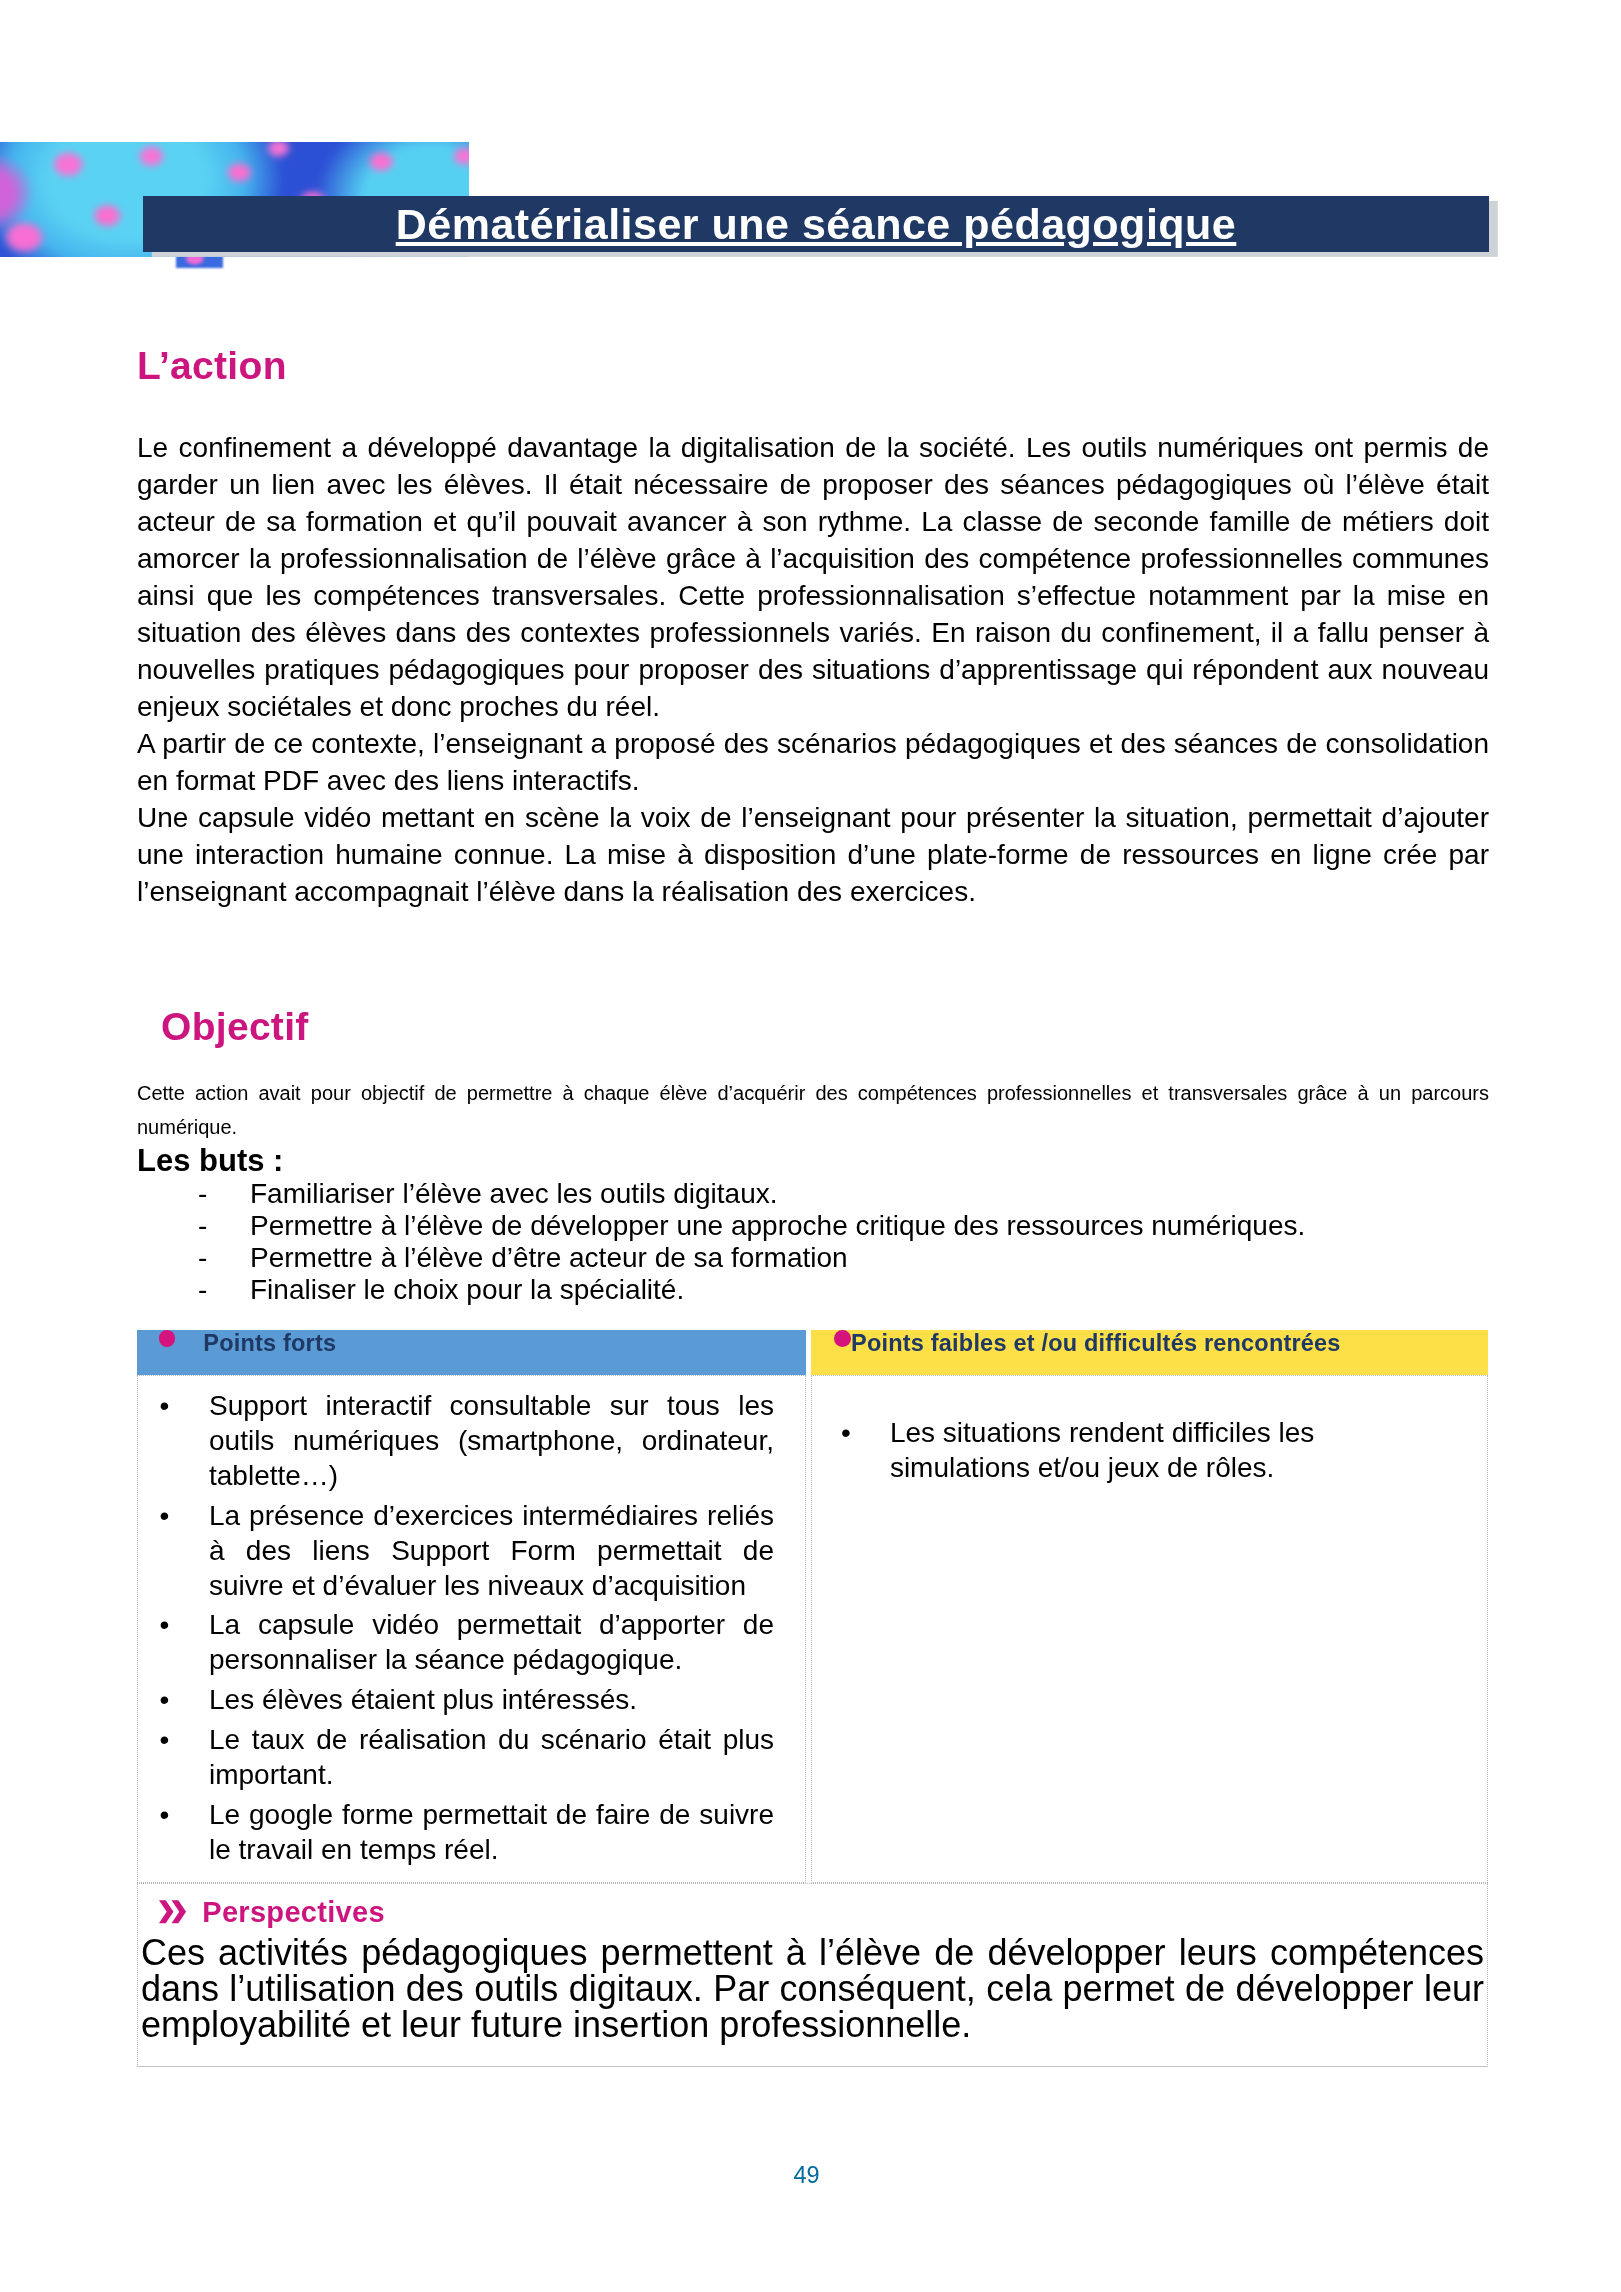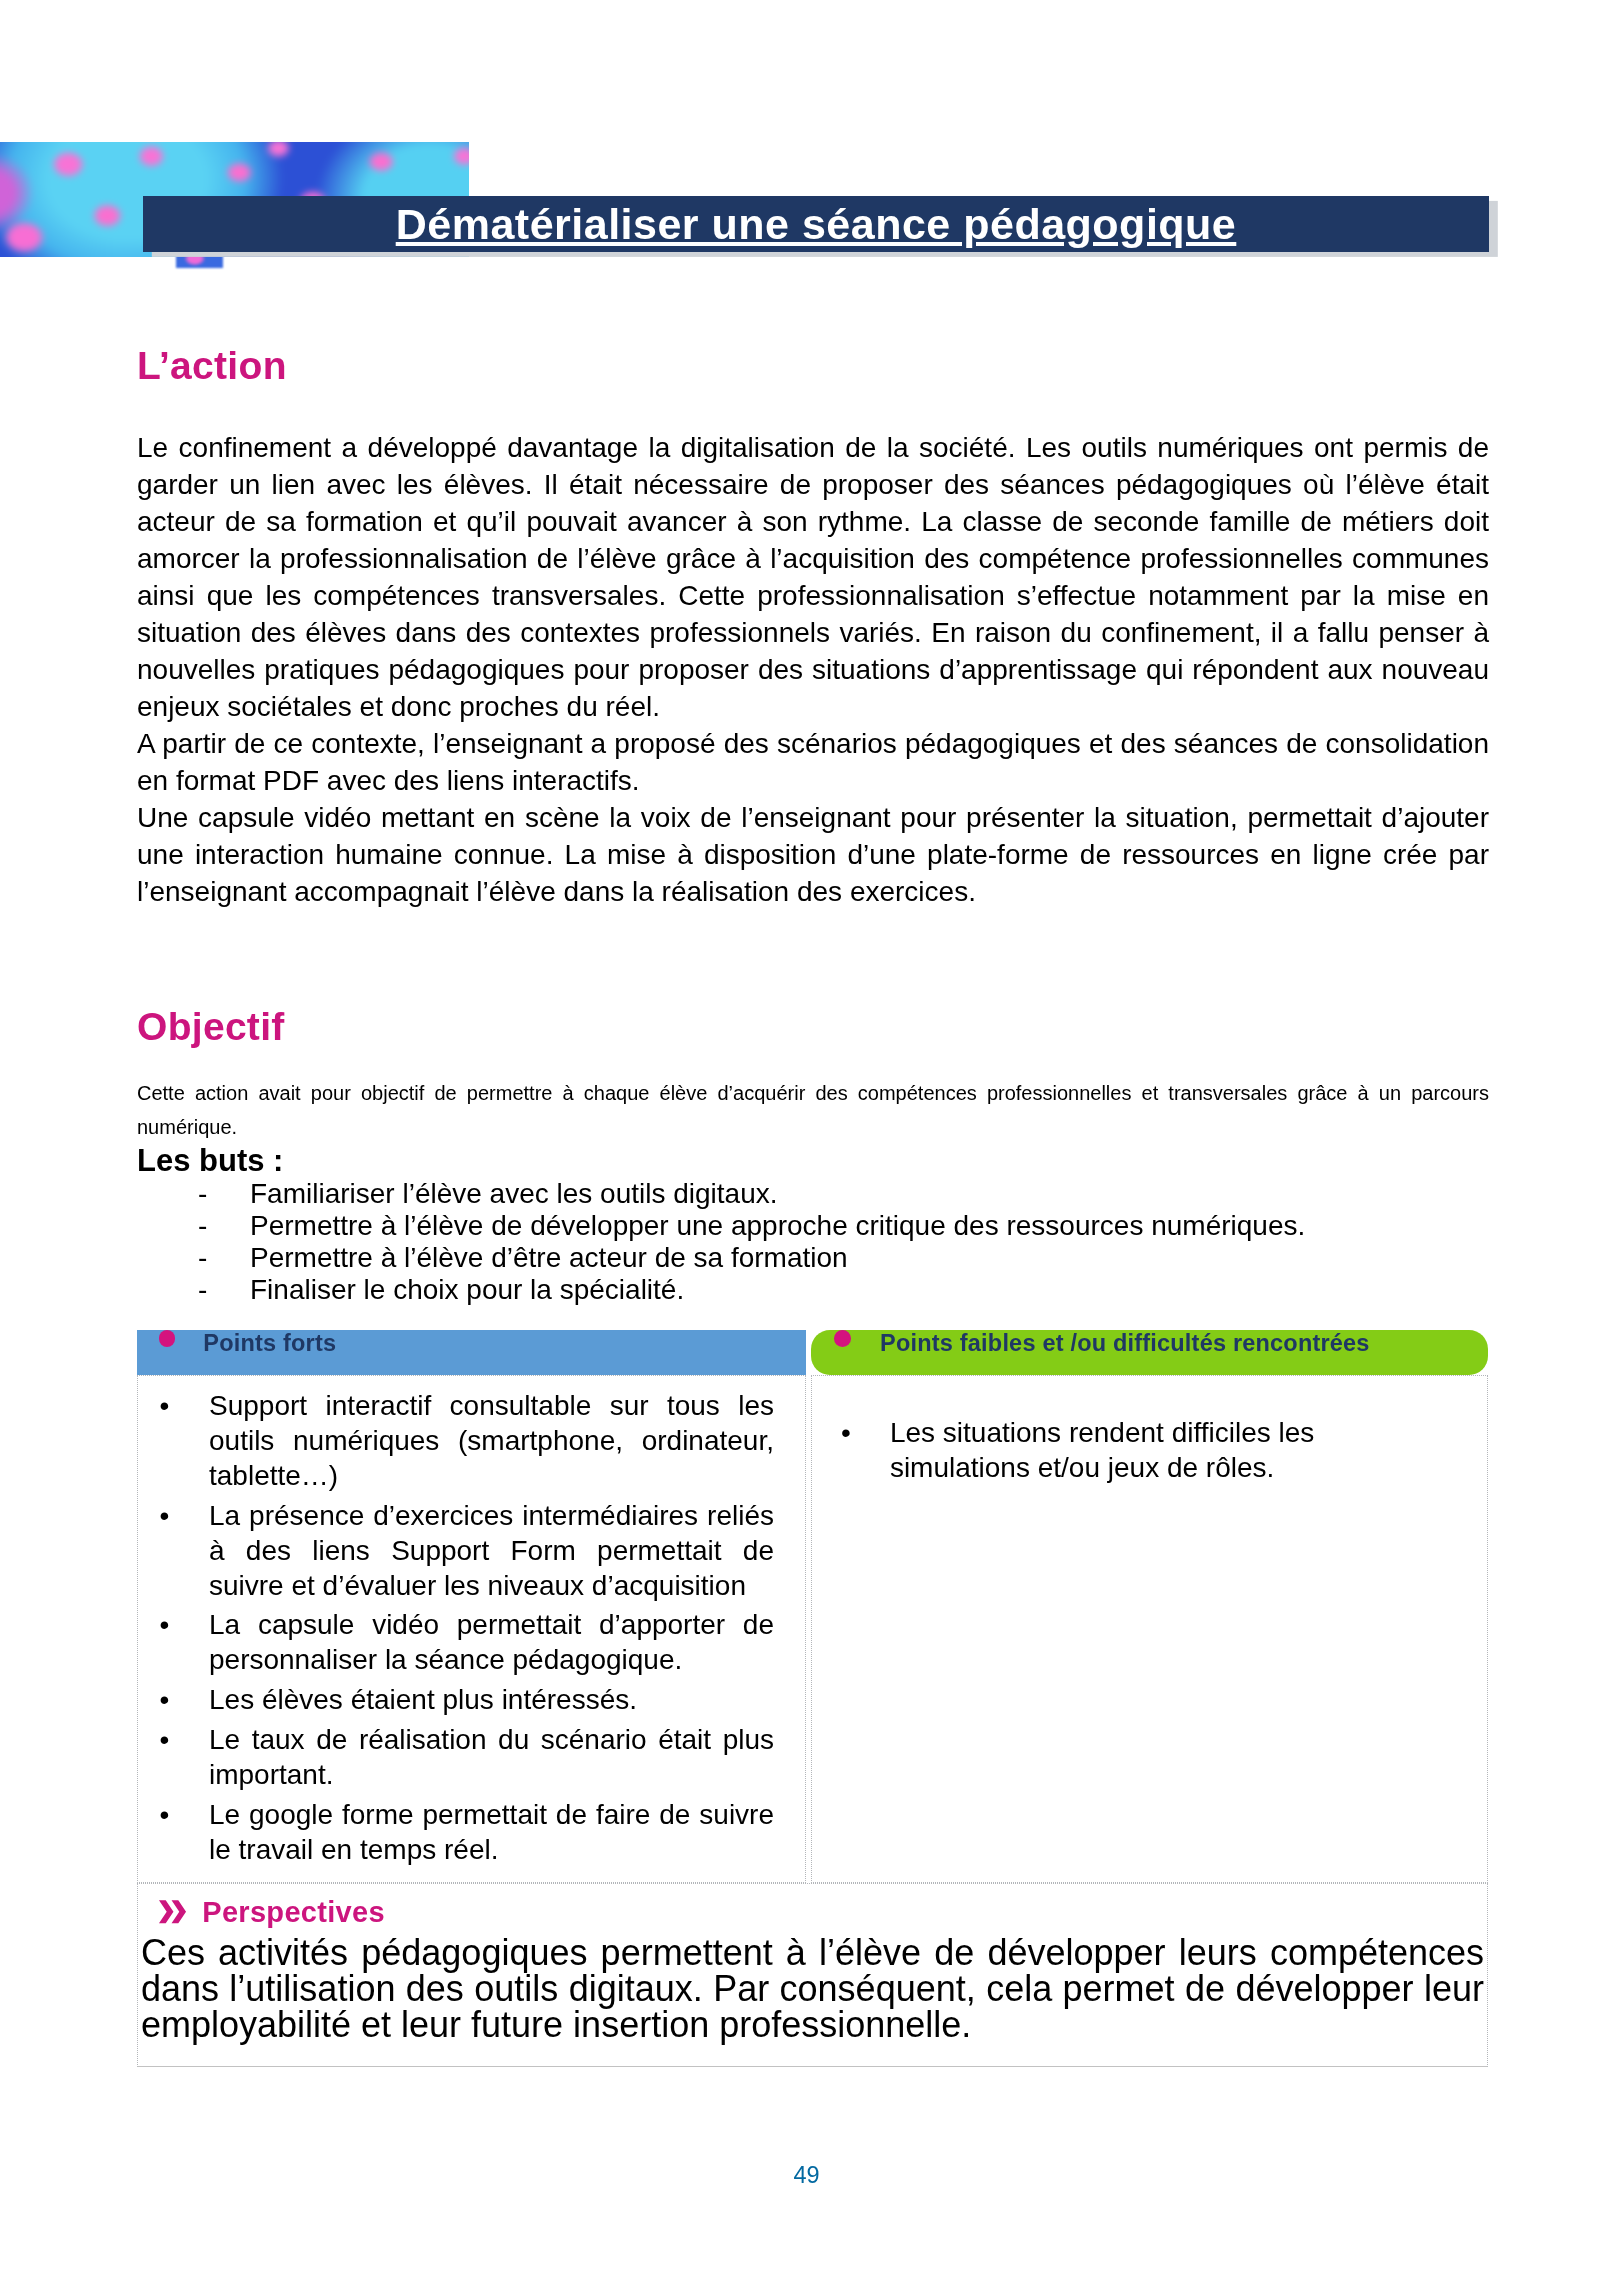--- a/index.html
+++ b/index.html
@@ -39,37 +39,37 @@
     background:#1f3864;color:#fff;display:flex;align-items:center;justify-content:center;
     font-size:43px;font-weight:bold;letter-spacing:0.5px;
     box-shadow:8.8px 4.9px 0 #cfd3d8;
     text-decoration:underline;
   }
   
   main{padding:343px 132px 0 137px;}
   h1.sec{
     margin:0;font-size:39px;line-height:45px;font-weight:bold;color:#cc157e;letter-spacing:0.3px;
   }
-  h1.obj{margin-top:94px;}
+  h1.obj{margin-top:94px;margin-left:24px;}
   .para-group{margin-top:41px;}
   .para-group p{margin:0;font-size:28px;line-height:37px;text-align:justify;}
   .obj-intro{margin:27.4px 0 0 0;font-size:20px;line-height:34px;text-align:justify;}
   .buts-label{font-size:31px;line-height:34px;font-weight:bold;}
   ul.buts{list-style:none;margin:0;padding:0 0 0 61px;}
   ul.buts li{display:flex;font-size:28px;line-height:32px;}
   ul.buts .mk{flex:0 0 52px;}
   
   .pf-table{
     margin-top:23.5px;display:grid;grid-template-columns:669px 677px;column-gap:4.9px;
     grid-template-rows:45px auto auto;
   }
   .cell-h{display:flex;font-size:23.5px;font-weight:bold;color:#1f3864;letter-spacing:0.2px;}
   .cell-h .dot{width:16.7px;height:16.7px;border-radius:50%;background:#d4137e;flex:0 0 16.7px;}
   .h-left{background:#5b9bd5;padding-left:21.6px;gap:28px;}
-  .h-right{background:#84cc16;padding-left:23.5px;gap:29px;border-radius:19px;}
+  .h-right{background:#fde047;padding-left:23.5px;}
   .cell-b{border:1px dotted #b3b6ba;}
   .b-left{padding:11.8px 31px 9.8px 0;}
   .b-right{padding:39px 39px 9.8px 0;}
   .cell-b ul{list-style:none;margin:0;padding:0;}
   .cell-b li{display:flex;font-size:28px;line-height:35px;margin-bottom:4.9px;}
   .b-left .blt{flex:0 0 71px;padding-left:21.6px;box-sizing:border-box;}
   .b-right .blt{flex:0 0 78px;padding-left:29px;box-sizing:border-box;}
   .b-left .txt{flex:1;text-align:justify;}
   .b-right .txt{flex:1;max-width:549px;}
   .persp{

